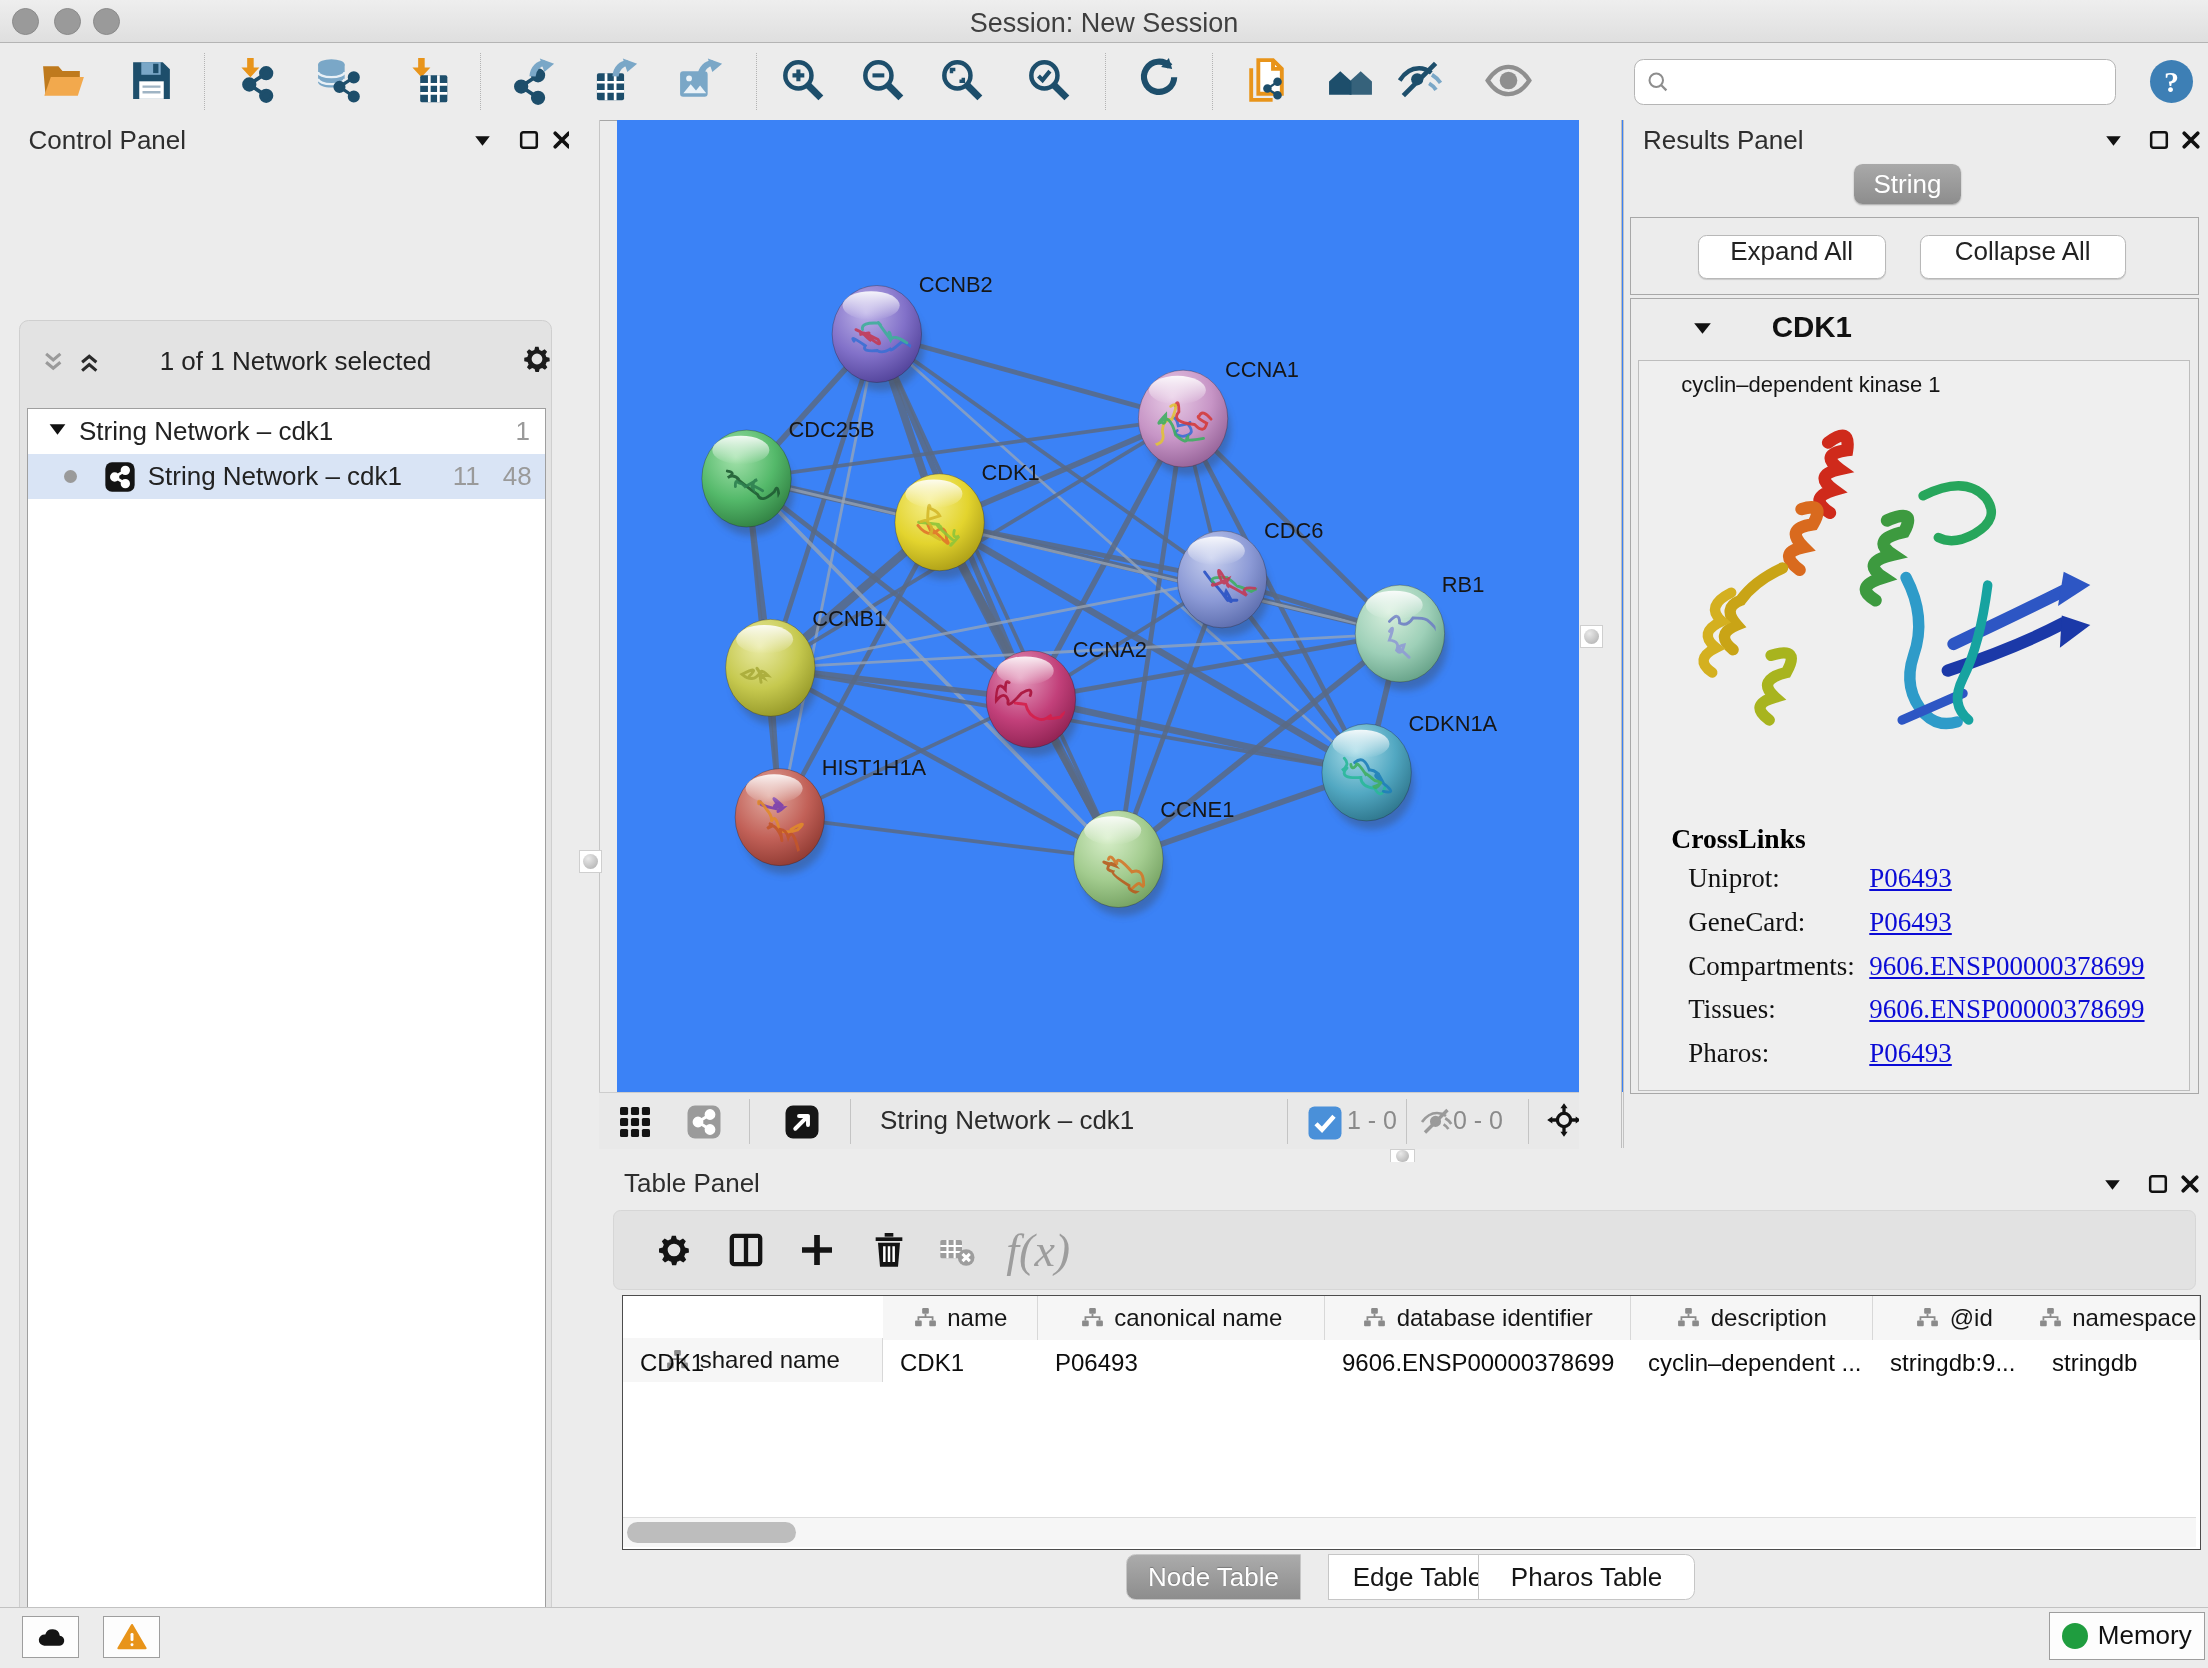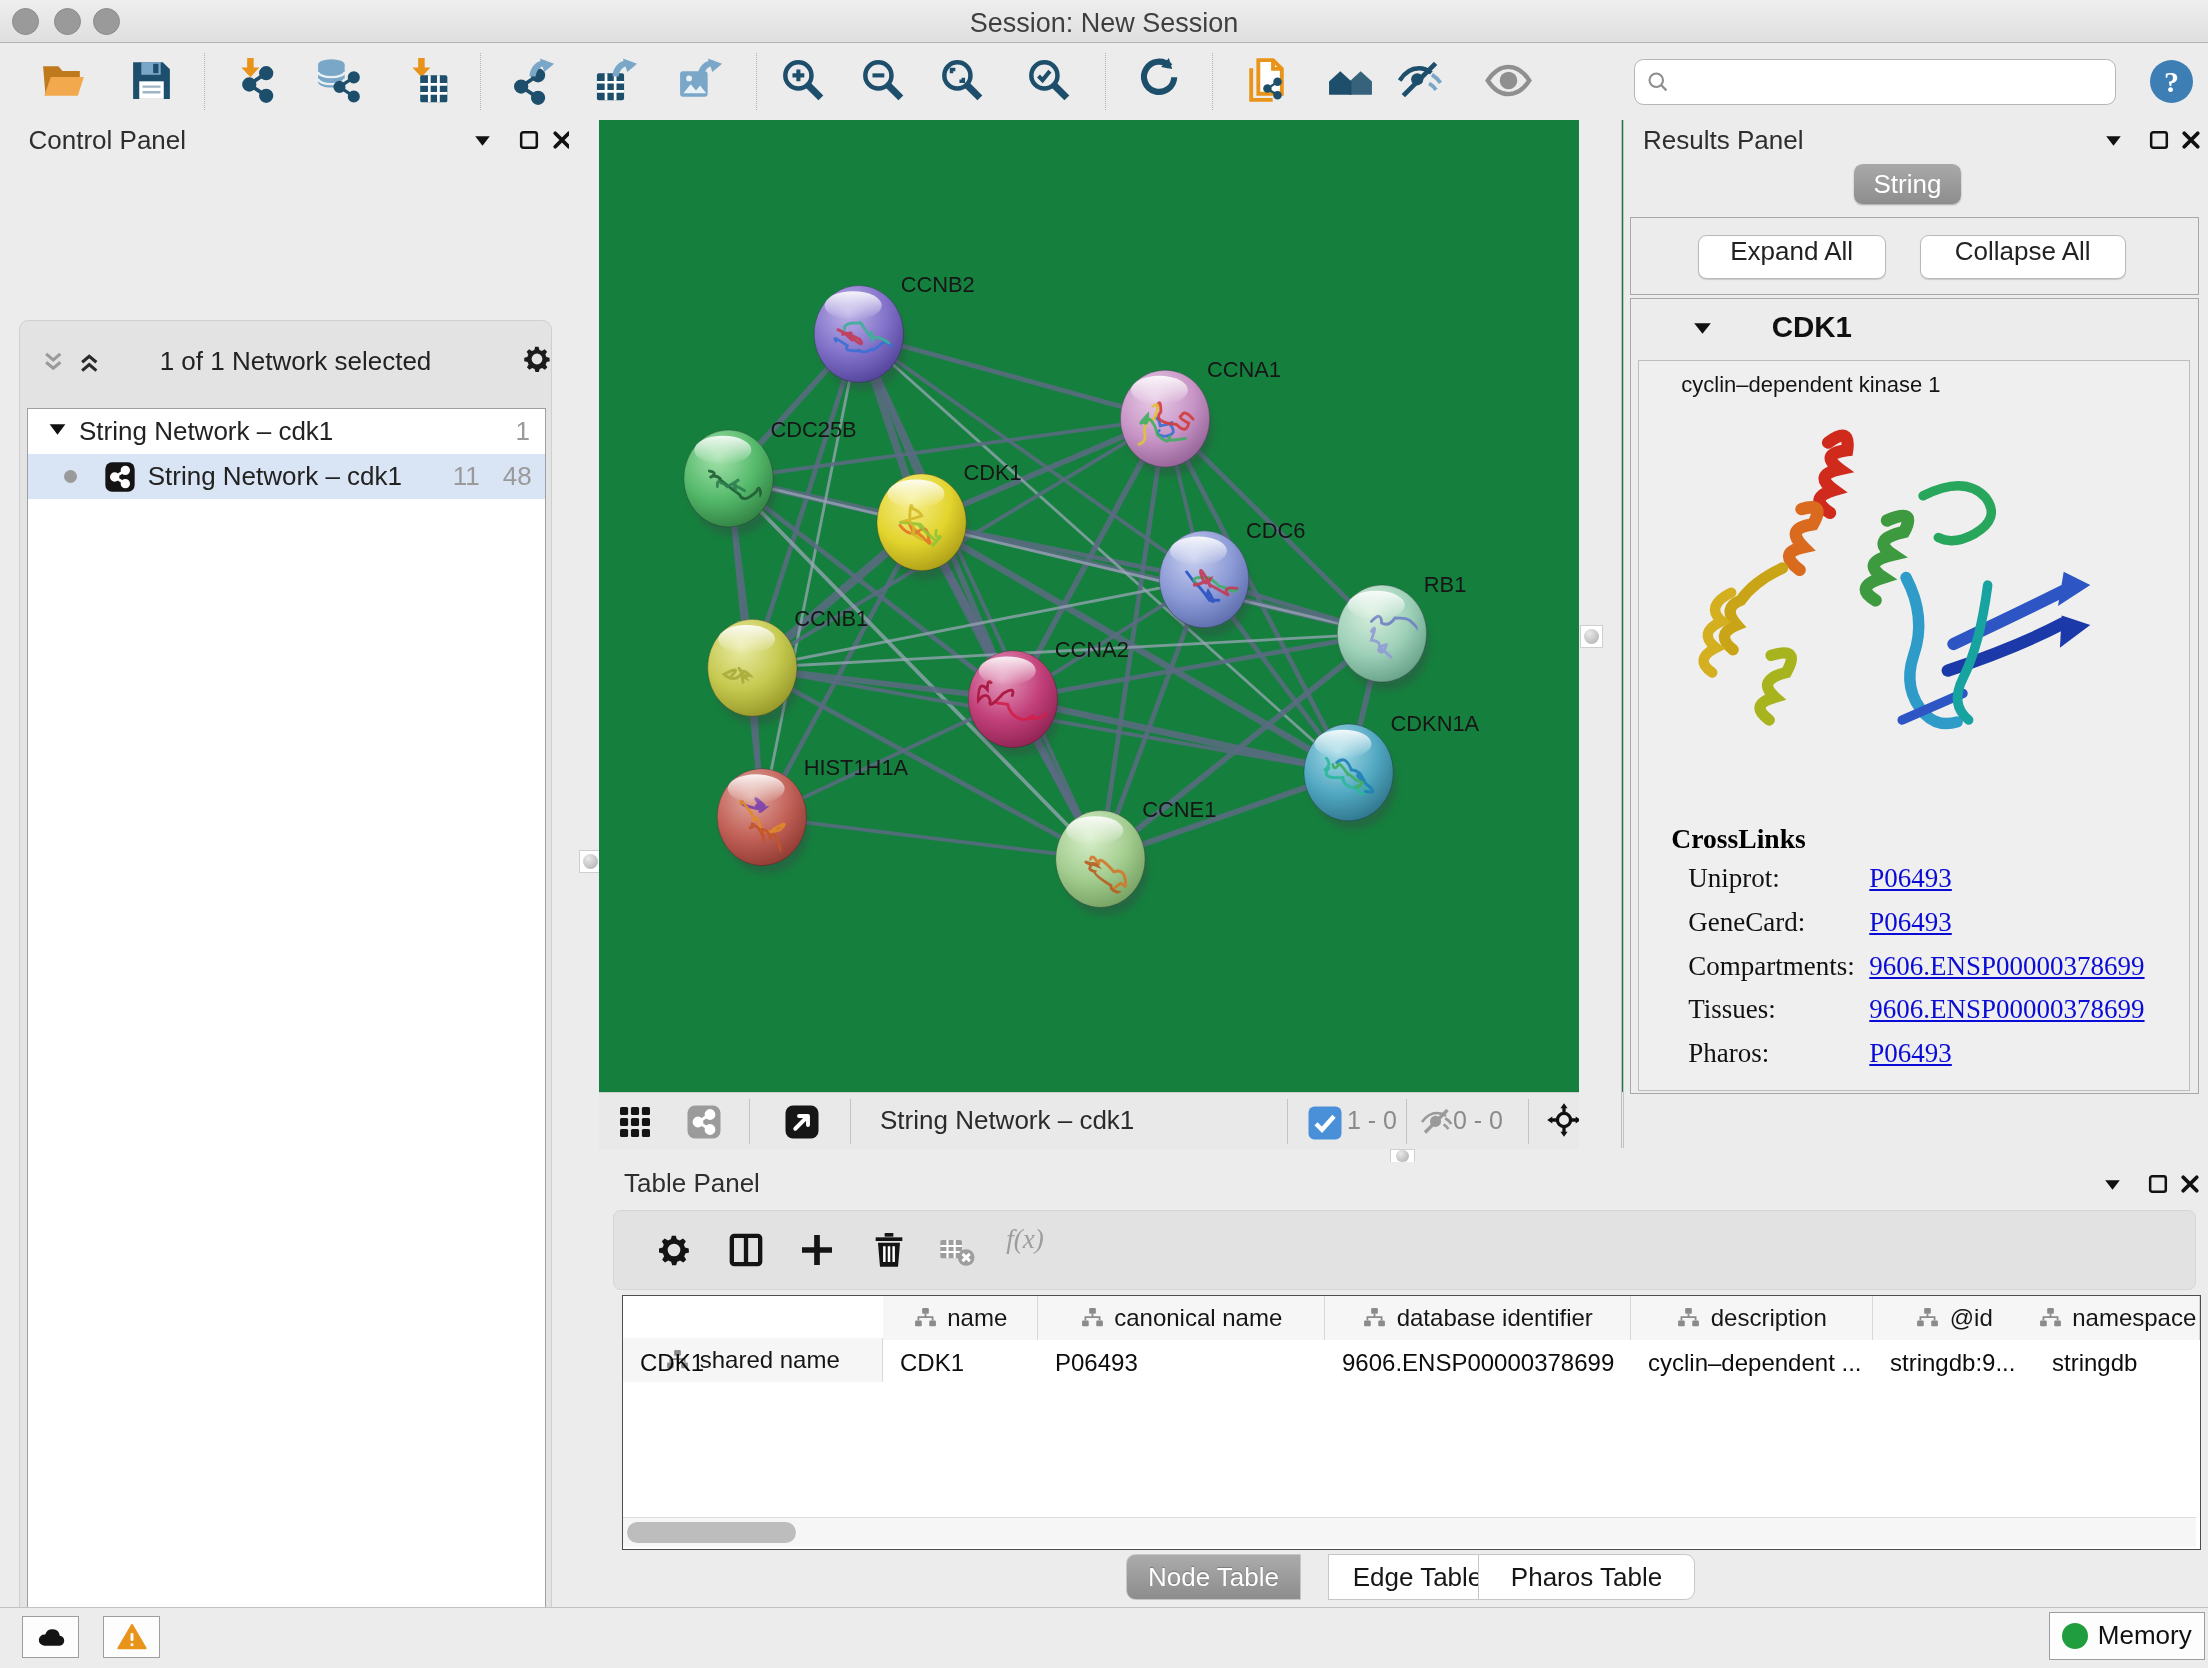--- a/index.html
+++ b/index.html
@@ -29,21 +29,21 @@
   .seg{display:flex;position:absolute;border-radius:8.6px;box-shadow:0 1px 1.9px rgba(0,0,0,.25)}
   .seg-tab{height:47px;line-height:47px;text-align:center;font-size:26px;background:#fff;color:#1c1c1c;border-right:1px solid #c9c9c9}
   .seg-tab.first{border-radius:8.6px 0 0 8.6px}
   .seg-tab.last{border-radius:0 8.6px 8.6px 0;border-right:none}
   .seg-tab.sel{background:linear-gradient(#ababab,#8b8b8b);color:#fff;text-shadow:0 -1px 1px rgba(0,0,0,.25)}
   #cp-box{left:19px;top:200px;width:531px;height:1387px;background:#e3e3e3;border:1px solid #cfcfcf;border-radius:9.5px}
   #net-list{left:27px;top:288px;width:517px;height:1291px;background:#fff;border:1px solid #9f9f9f}
   .tree-row{height:45px;display:flex;align-items:center;font-size:26px;position:relative}
   .tree-row .cnt{color:#9a9a9a}
   
-  #net-canvas{left:599px;top:120px;width:1104px;height:972px;background:#15803d}
+  #net-canvas{left:617px;top:120px;width:1104px;height:972px;background:#3b82f6}
   .split-handle{background:#fff;border:1px solid #cfcfcf;display:flex;align-items:center;justify-content:center}
   .split-dot{width:15px;height:15px;border-radius:50%;background:radial-gradient(circle at 35% 30%,#e9e9e9,#ababab)}
   
   #net-toolbar{left:599px;top:1092px;width:980px;height:56px;background:#e9e9e9;border-top:1px solid #cdcdcd;border-bottom:1px solid #cdcdcd}
   .nt-sep{top:5.7px;width:0;height:45px;border-left:1px solid #c4c4c4;position:absolute}
   .nt-icon{position:absolute;top:10.5px;width:36px;height:36px}
   .nt-icon svg{width:36px;height:36px;display:block}
   .nt-badge{position:absolute;top:13.3px;font-size:25px;color:#8a8a8a}
   
   #results-panel{left:1623px;top:120px;width:586px;height:1028px;background:#ececec;border-left:1.9px solid #c2c2c2}
@@ -795,21 +795,21 @@
           <g fill="#9d9d9d">
             <rect x="2" y="6" width="13" height="11" rx="1"></rect>
           </g>
           <g stroke="#fff" stroke-width="1.3">
             <path d="M2 9.6h13M2 13.2h13M6.3 6v11M10.6 6v11"></path>
           </g>
           <circle cx="17.5" cy="16.5" r="5" fill="#9d9d9d"></circle>
           <path d="M15.3 14.3l4.4 4.4M19.7 14.3l-4.4 4.4" stroke="#fff" stroke-width="1.8"></path>
         </svg>
     </div>
-    <div class="abs" style="left:392px;top:13.3px;font-family:'Liberation Serif',serif;font-style:italic;font-size:27px;color:#9d9d9d">f(x)</div>
+    <div class="abs" style="left:392px;top:13.3px;font-family:'Liberation Serif',serif;font-style:italic;font-size:46px;color:#9d9d9d">f(x)</div>
   </div>
 
   <div id="node-table">
     <div id="t-head">
         <div class="th-cell" style="left: 0px; width: 259px; margin-top: 42px;">
           <svg viewBox="0 0 24 24">
             <g fill="#8b8b8b">
               <rect x="8.8" y="2" width="6.4" height="5.4" rx="1"></rect>
               <rect x="2" y="14" width="6.4" height="5.4" rx="1"></rect>
               <rect x="15.6" y="14" width="6.4" height="5.4" rx="1"></rect>

